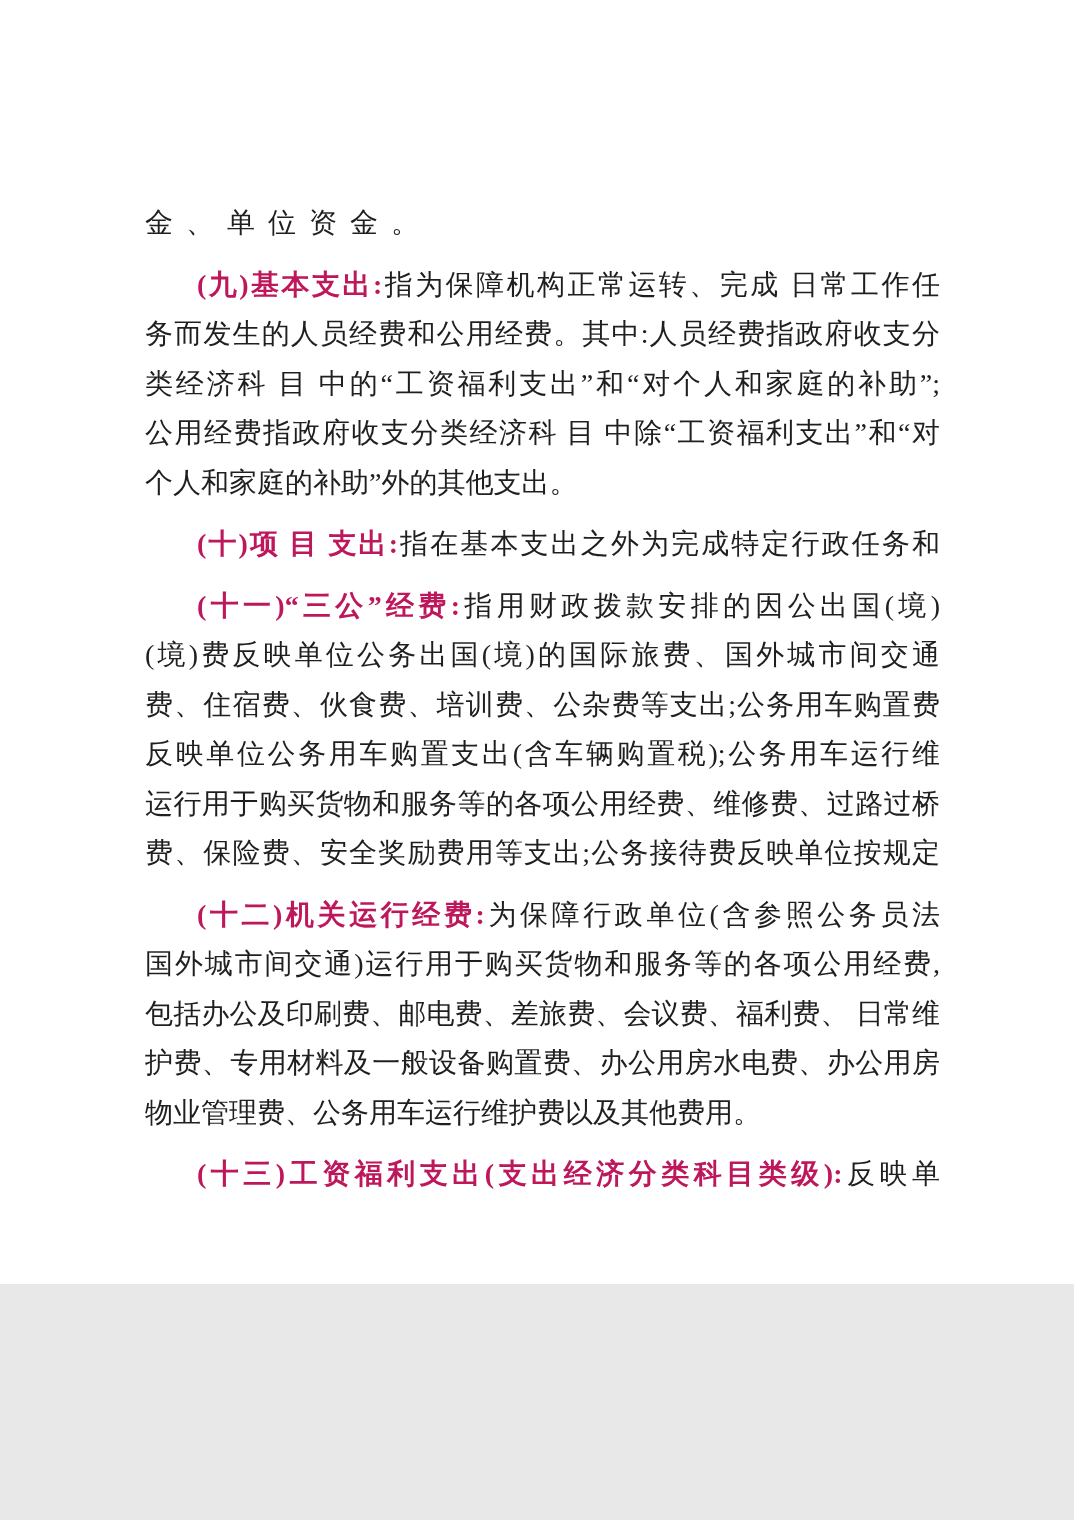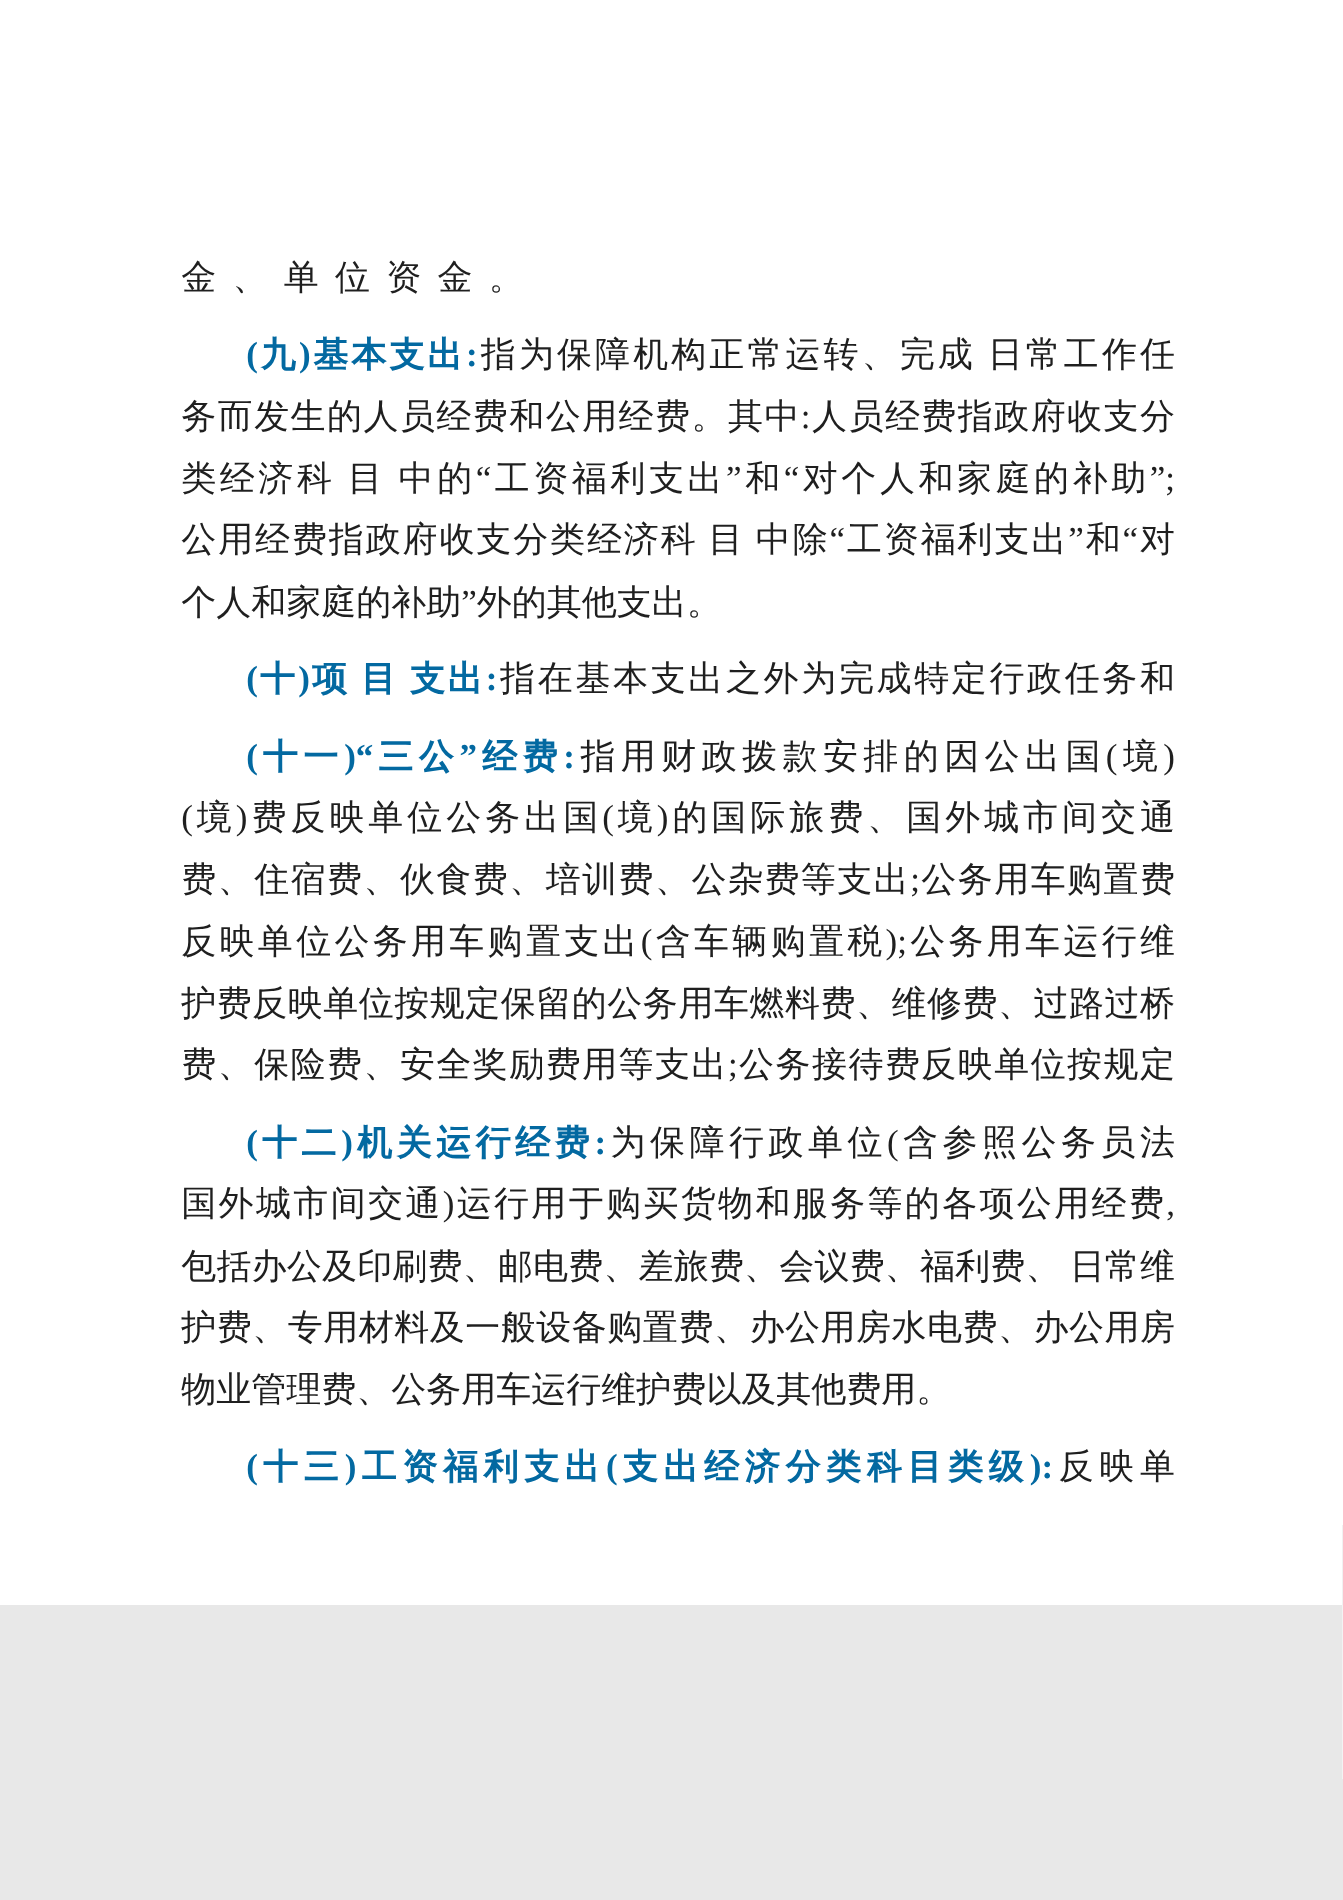--- a/index.html
+++ b/index.html
@@ -34,21 +34,21 @@
     white-space: normal;
   }
   .line.last {
     text-align-last: left;
     -moz-text-align-last: left;
   }
   .line.indent { padding-left: 52px; }
   .line.spread { letter-spacing: 13px; }
   .line b {
     font-weight: 700;
-    color: #0369a1;
+    color: #be185d;
     margin-top: 12px;
   }
   .pageno {
     position: absolute;
     left: 850px;
     top: 1372px;
     display: flex;
     align-items: center;
     gap: 11px;
     font-size: 28px;
@@ -80,21 +80,21 @@
         <div class="line last"><span>个人和家庭的补助”外的其他支出。</span></div>
       </div>
       <div class="paragraph">
         <div class="line indent"><b>(十)项 目 支出:</b><span>指在基本支出之外为完成特定行政任务和</span></div>
       </div>
       <div class="paragraph">
         <div class="line indent"><b>(十一)“三公”经费:</b><span>指用财政拨款安排的因公出国(境)</span></div>
         <div class="line"><span>(境)费反映单位公务出国(境)的国际旅费、国外城市间交通</span></div>
         <div class="line"><span>费、住宿费、伙食费、培训费、公杂费等支出;公务用车购置费</span></div>
         <div class="line"><span>反映单位公务用车购置支出(含车辆购置税);公务用车运行维</span></div>
-        <div class="line"><span>护费反映单位按规定保留的公务用车燃料费、维修费、过路过桥</span></div>
+        <div class="line"><span>运行用于购买货物和服务等的各项公用经费、维修费、过路过桥</span></div>
         <div class="line"><span>费、保险费、安全奖励费用等支出;公务接待费反映单位按规定</span></div>
       </div>
       <div class="paragraph">
         <div class="line indent"><b>(十二)机关运行经费:</b><span>为保障行政单位(含参照公务员法</span></div>
         <div class="line"><span>国外城市间交通)运行用于购买货物和服务等的各项公用经费,</span></div>
         <div class="line"><span>包括办公及印刷费、邮电费、差旅费、会议费、福利费、 日常维</span></div>
         <div class="line"><span>护费、专用材料及一般设备购置费、办公用房水电费、办公用房</span></div>
         <div class="line last"><span>物业管理费、公务用车运行维护费以及其他费用。</span></div>
       </div>
       <div class="paragraph">

